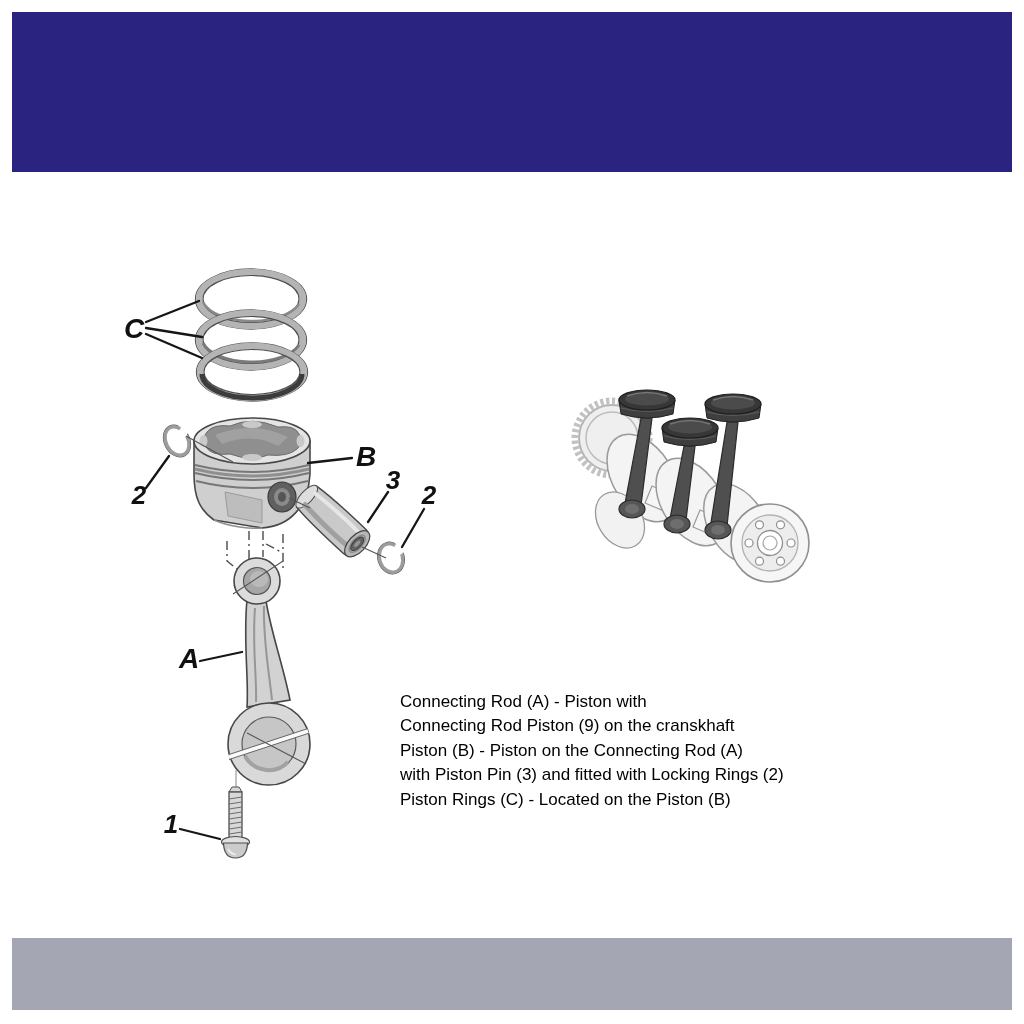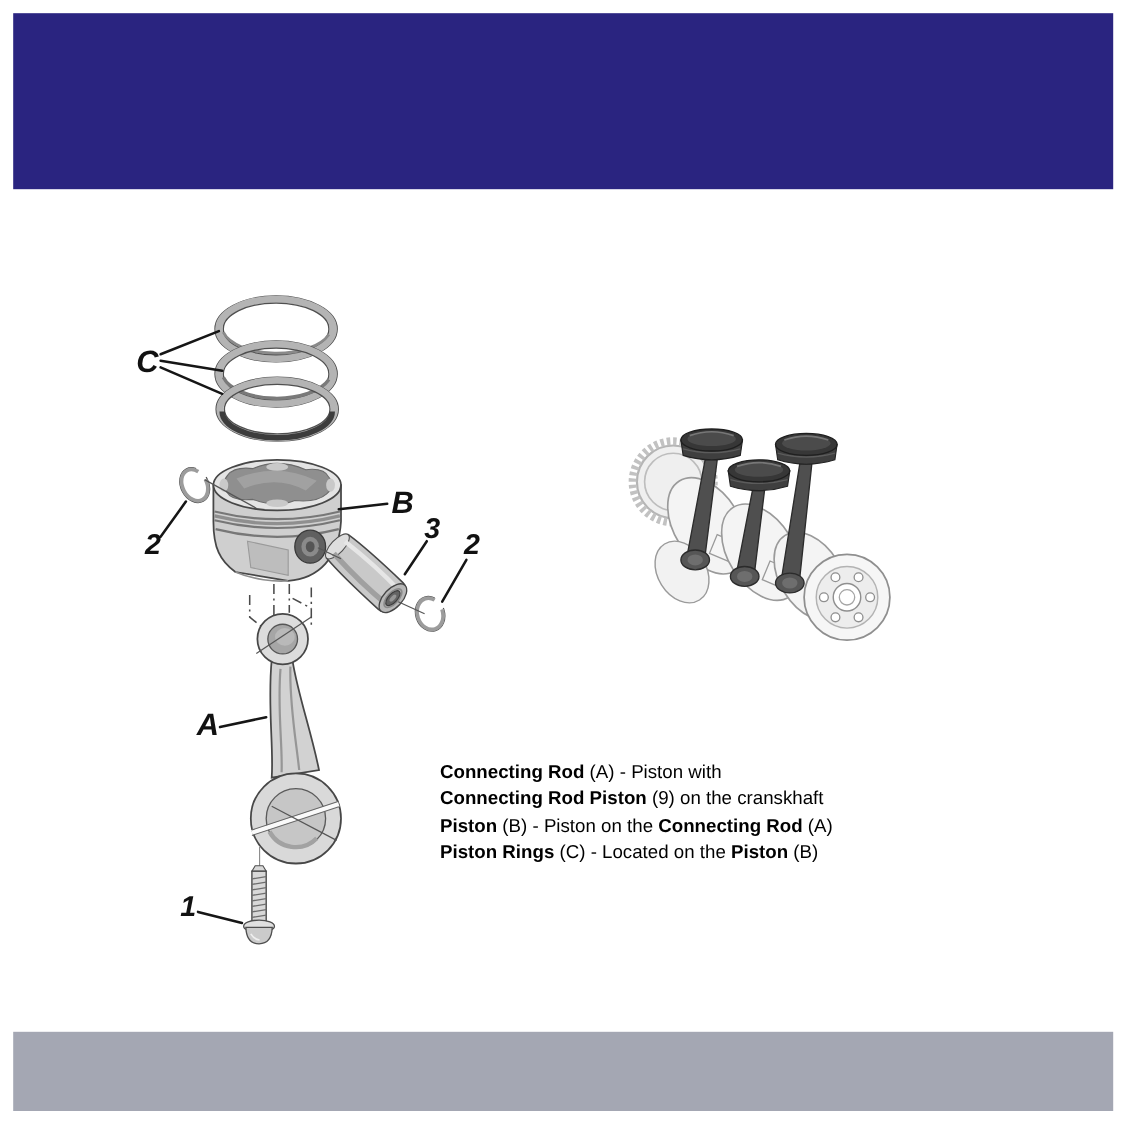--- a/index.html
+++ b/index.html
@@ -7,21 +7,21 @@
         font-family:"Liberation Sans",sans-serif;}
   .header-bar{position:absolute;left:12px;top:12px;width:1000px;height:160px;background:#2a2480;}
   .footer-bar{position:absolute;left:12px;top:938px;width:1000px;height:72px;background:#a4a7b3;}
   .diagram-svg{position:absolute;left:0;top:0;width:1024px;height:1024px;}
   .lbl{font-family:"Liberation Sans",sans-serif;font-weight:bold;font-style:italic;
        font-size:28px;fill:#111111;text-anchor:middle;}
   .num{font-family:"Liberation Sans",sans-serif;font-weight:bold;font-style:italic;
        font-size:26px;fill:#111111;text-anchor:middle;}
   .caption{position:absolute;left:400px;top:690px;width:490px;
            font-size:17px;line-height:24.4px;color:#000000;}
-  .caption .b{font-weight:bold;margin-top:12px;}
+  .caption .b{font-weight:normal;margin-top:12px;}
 </style>
 </head>
 <body>
 
 <div class="page">
 
   <div class="header-bar" style="background: rgb(42, 36, 128);"></div>
 
   <svg class="diagram-svg" viewBox="0 0 1024 1024">
 
@@ -226,18 +226,19 @@
     <text x="429" y="504" class="num">2</text>
     <text x="139" y="504" class="num">2</text>
     <text x="189" y="668" class="lbl">A</text>
     <text x="171" y="833" class="num">1</text>
   </svg>
 
   <div class="caption">
     <div class="line"><span class="b">Connecting Rod</span><span> (A) - Piston with</span></div>
     <div class="line"><span class="b">Connecting Rod Piston</span><span> (9) on the cranskhaft</span></div>
     <div class="line"><span class="b">Piston</span><span> (B) - Piston on the </span><span class="b">Connecting Rod</span><span> (A)</span></div>
+    <div class="line"><span>with </span><span class="b">Piston Pin</span><span> (3) and fitted with </span><span class="b">Locking Rings</span><span> (2)</span></div>
     <div class="line"><span class="b">Piston Rings</span><span> (C) - Located on the </span><span class="b">Piston</span><span> (B)</span></div>
   </div>
 
   <div class="footer-bar" style="background: rgb(164, 167, 179);"></div>
 
 </div>
 
 </body></html>

